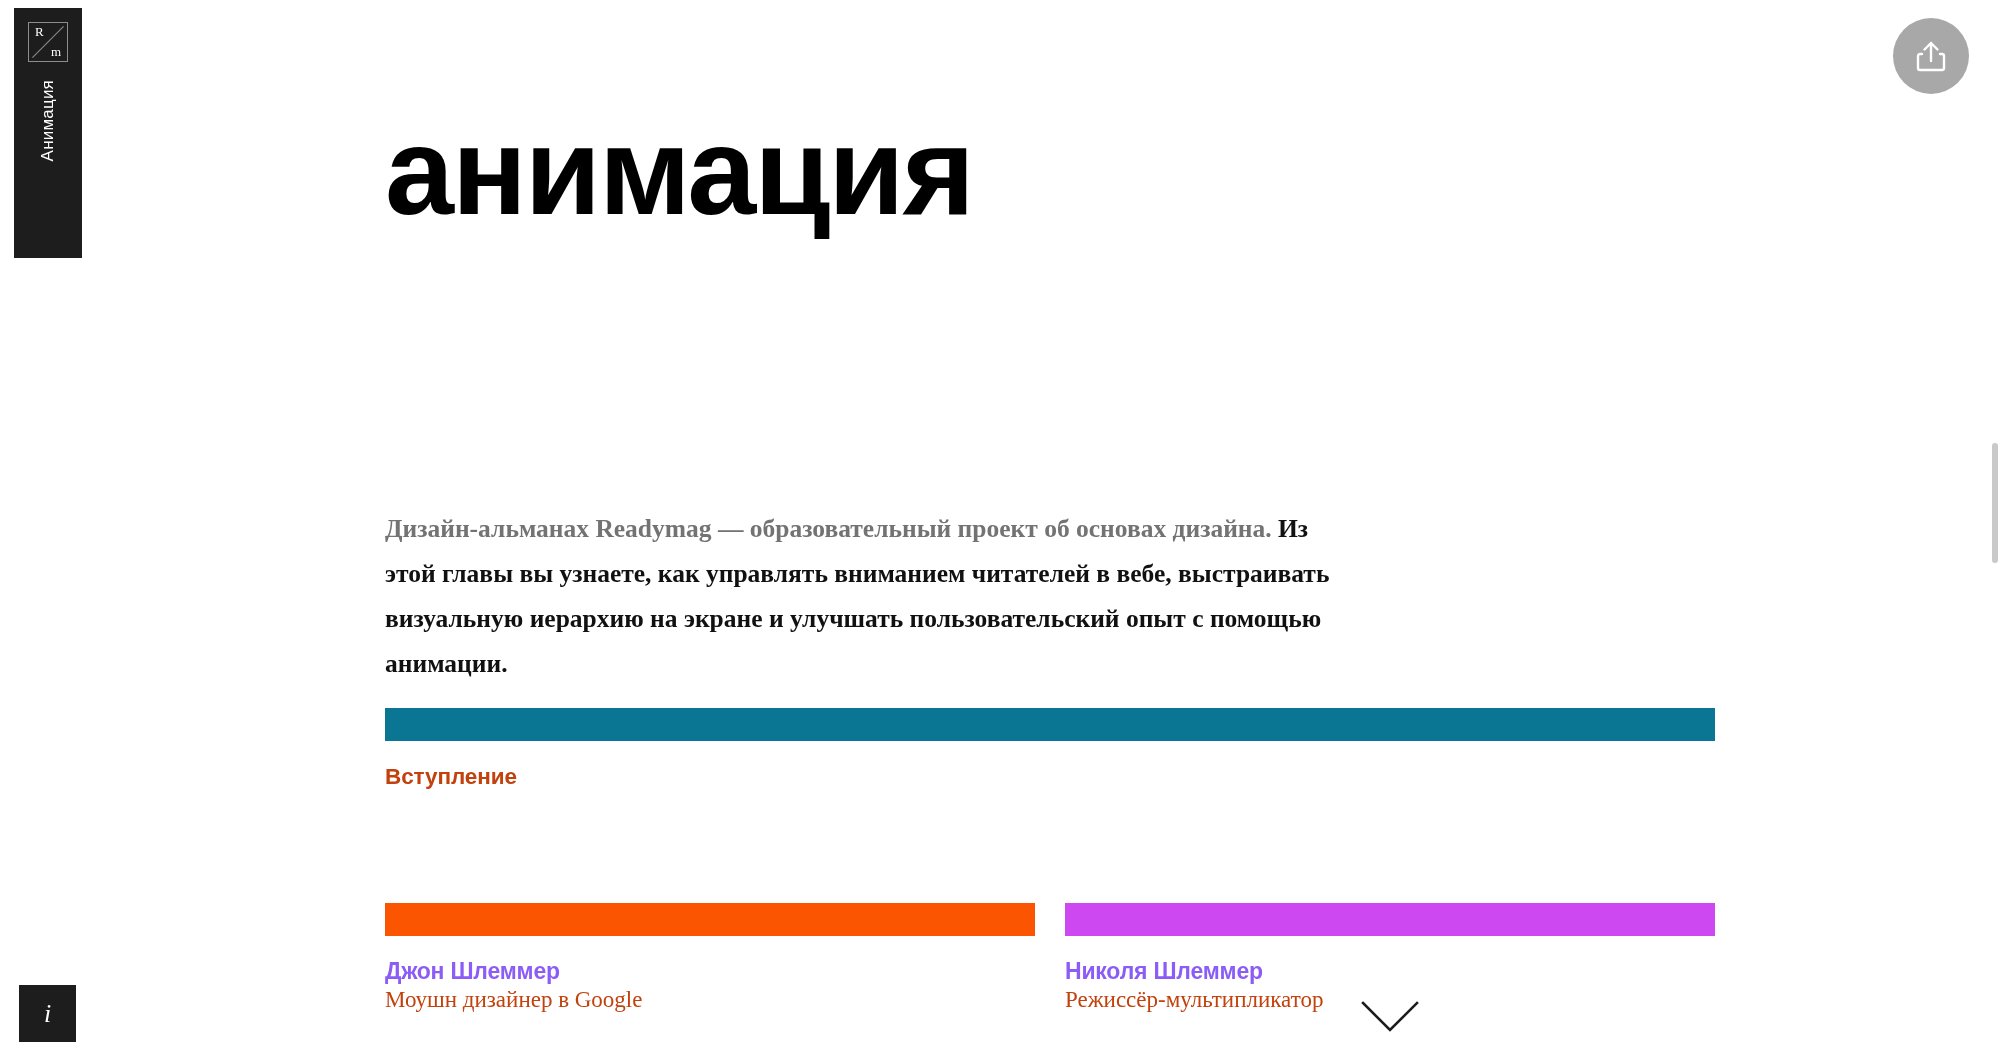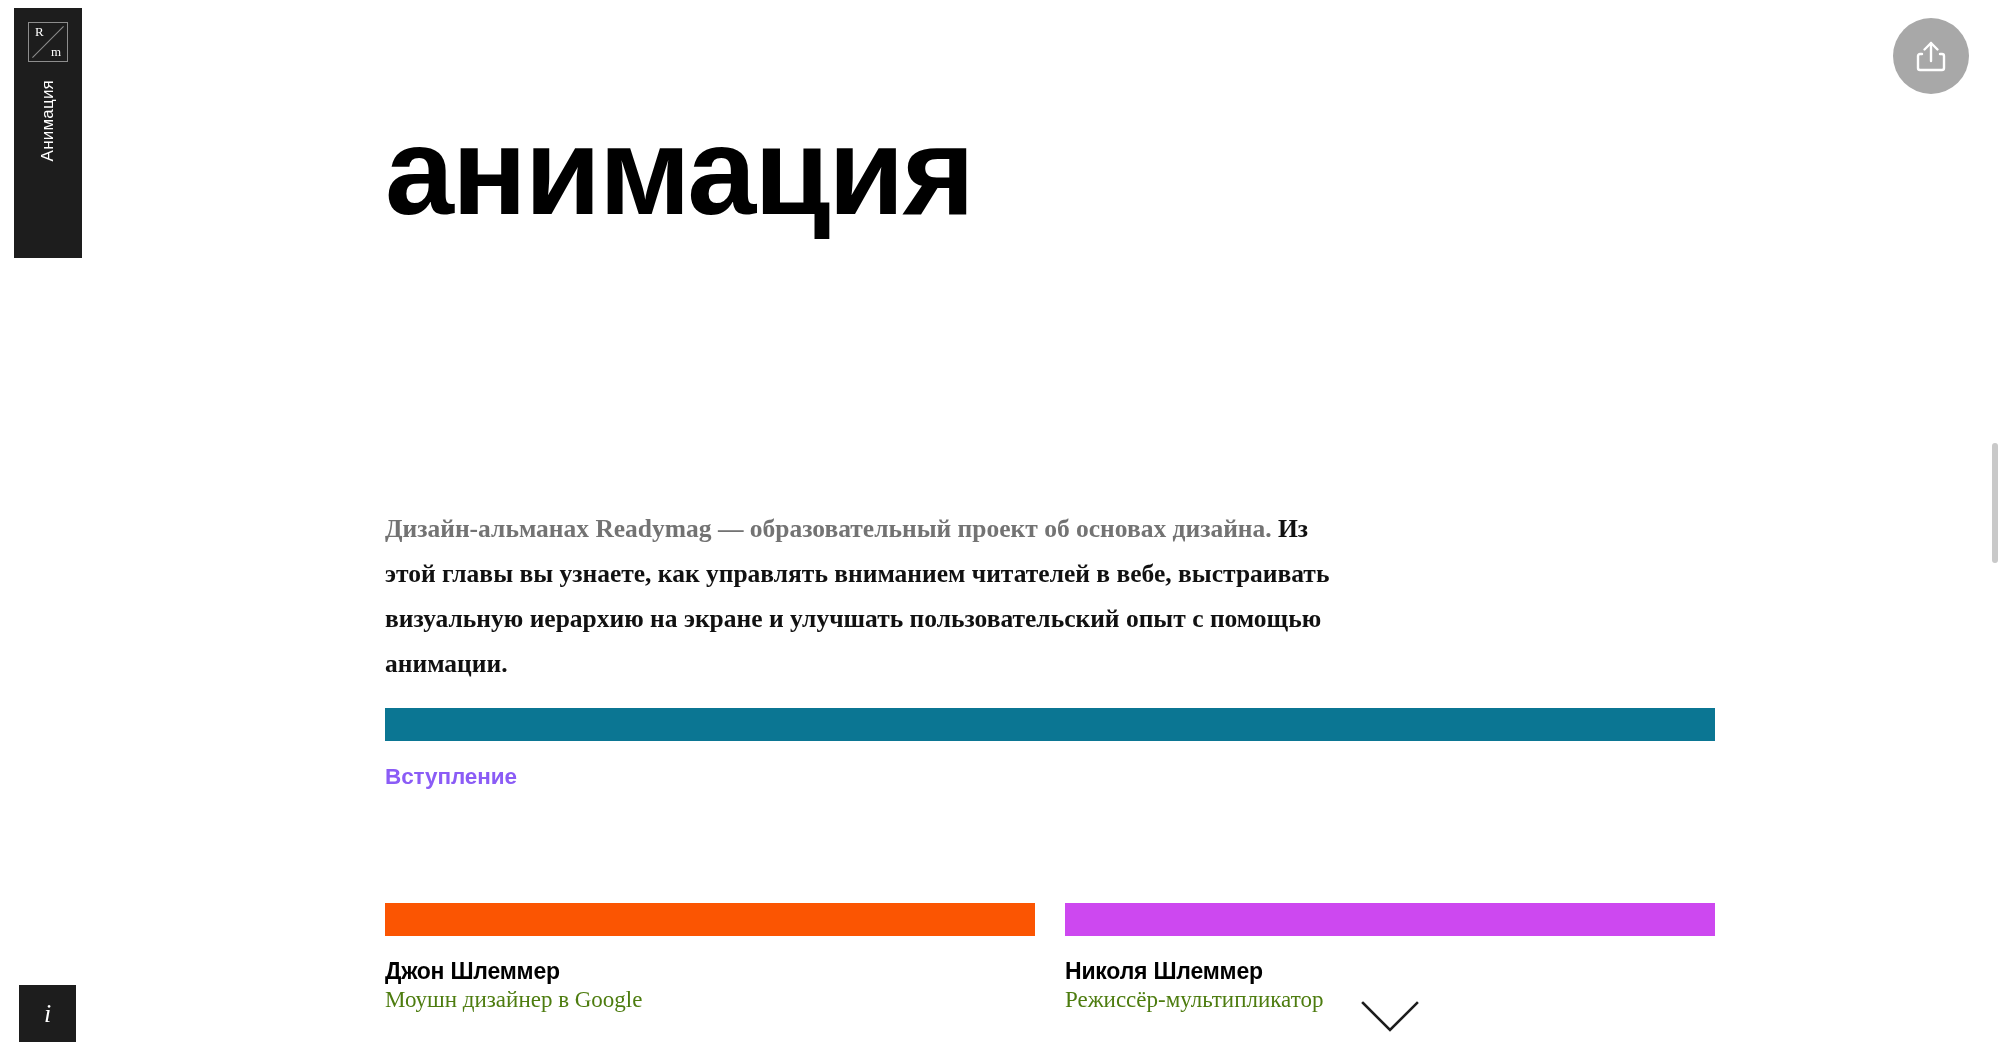--- a/index.html
+++ b/index.html
@@ -182,21 +182,21 @@
   .bar-teal {
     left: 0;
     top: 708px;
     width: 1330px;
     background: #0b7693;
   }
   .bar-caption {
     position: absolute;
     font-size: 22.5px;
     font-weight: 700;
-    color: #8b5cf6;
+    color: #c2410c;
     letter-spacing: -0.1px;
   }
   .caption-intro {
     left: 0;
     top: 764px;
   }
 
   .bar-orange {
     left: 0;
     top: 903px;
@@ -212,28 +212,28 @@
 
   .person {
     position: absolute;
     top: 958px;
   }
   .person-left { left: 0; }
   .person-right { left: 680px; }
   .person-name {
     font-size: 23px;
     font-weight: 700;
-    color: #000000;
+    color: #8b5cf6;
     letter-spacing: -0.2px;
     line-height: 27px;
   }
   .person-role {
     font-family: "Liberation Serif", serif;
     font-size: 23px;
-    color: #4d7c0f;
+    color: #c2410c;
     line-height: 30px;
   }
 
   
   .scroll-chevron {
     position: absolute;
     left: 975px;
     top: 1000px;
     width: 60px;
     height: 34px;

